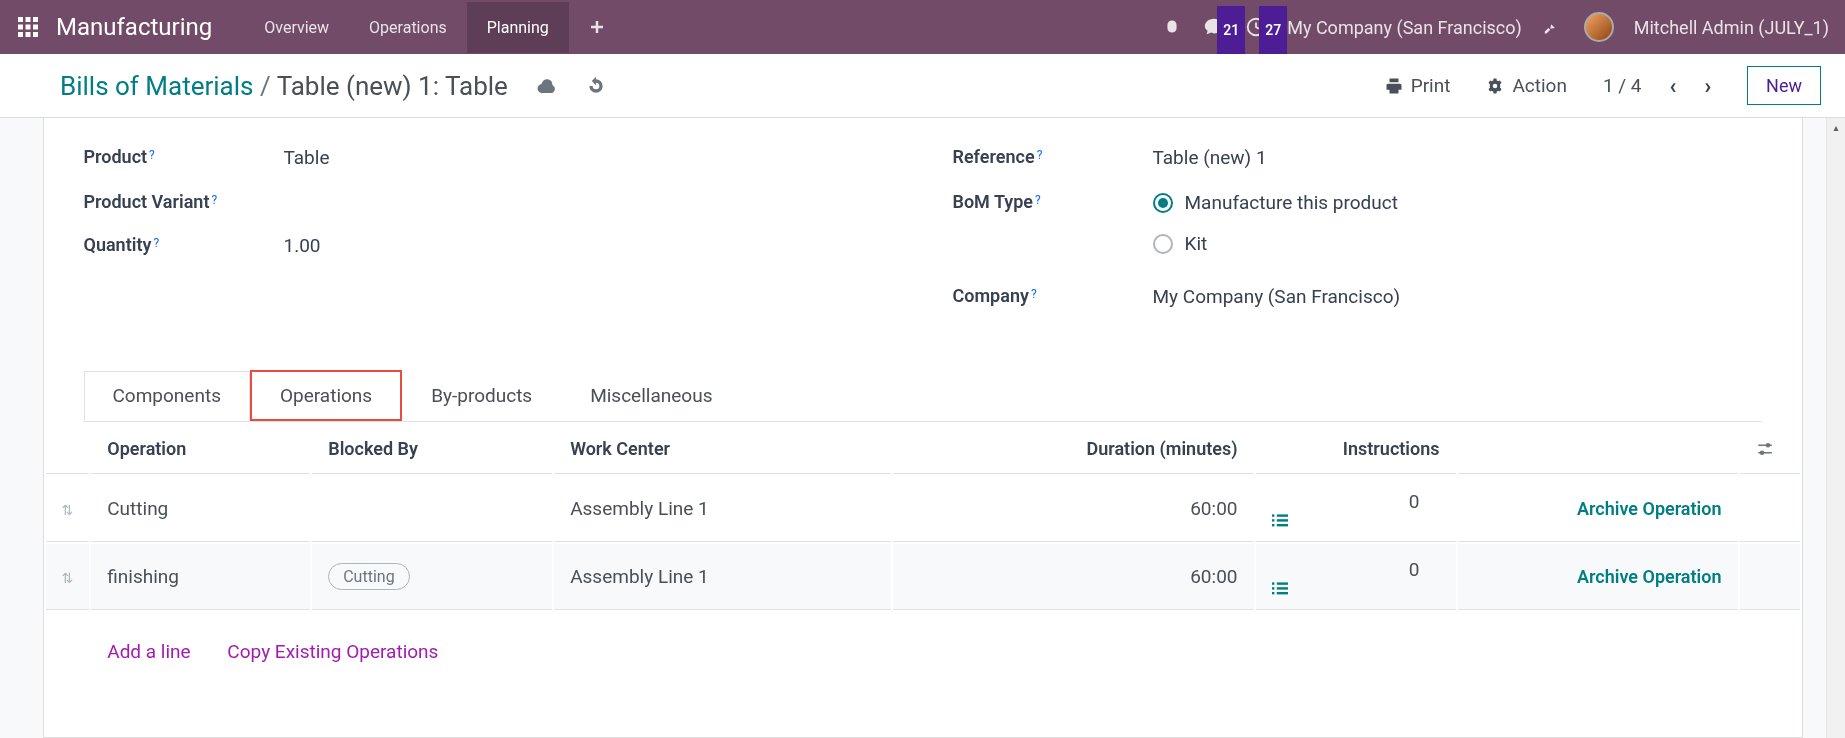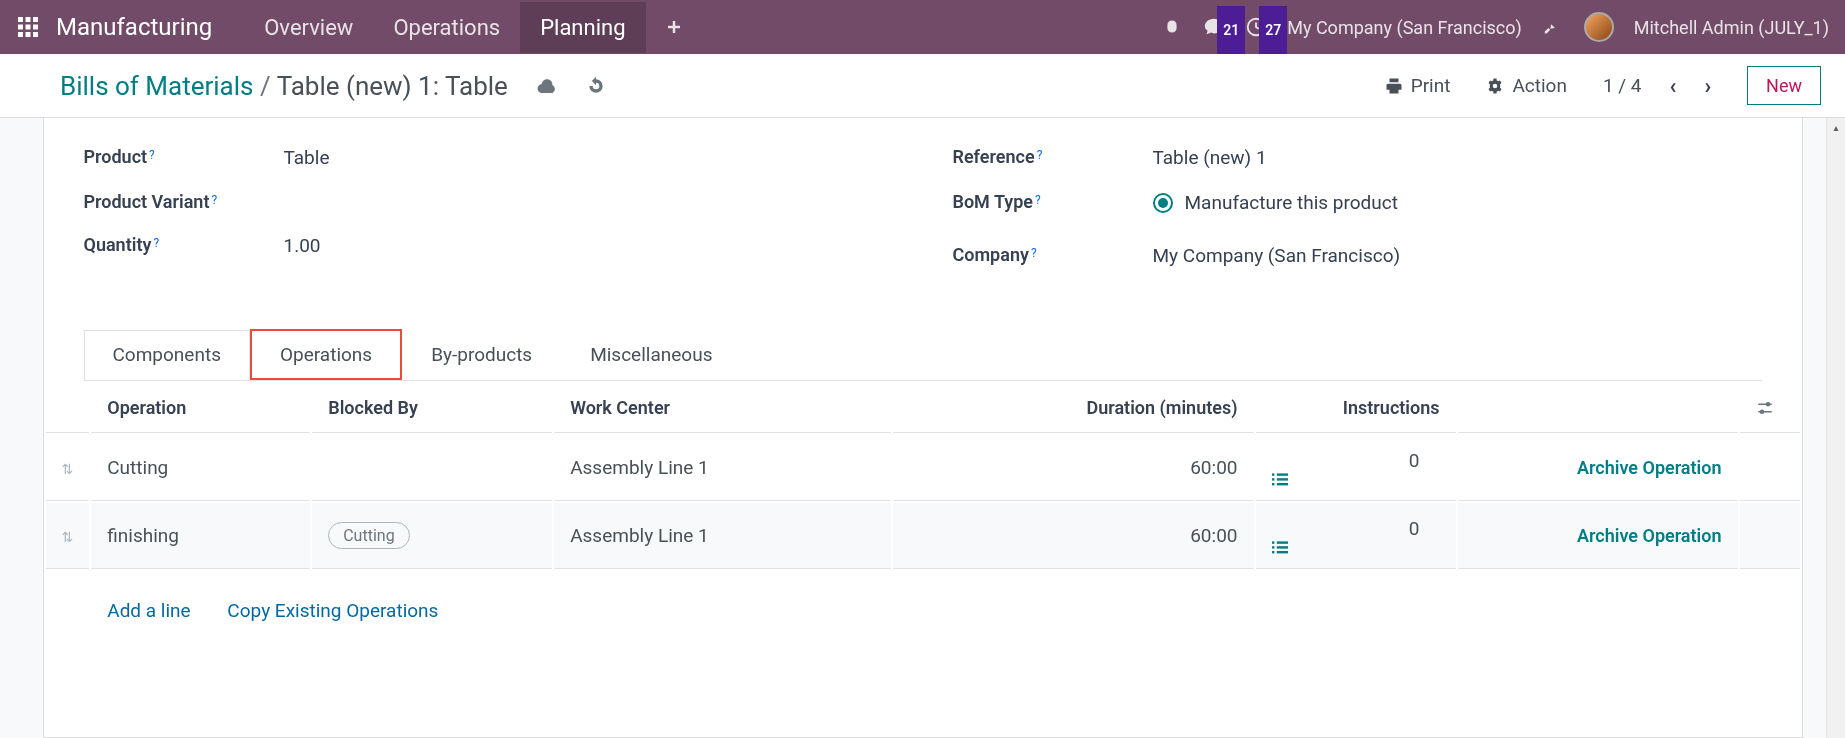--- a/index.html
+++ b/index.html
@@ -2,21 +2,21 @@
 <html><head>
   <meta charset="utf-8">
   <style>
     * { margin: 0; padding: 0; box-sizing: border-box; }
     body { font-family: -apple-system, BlinkMacSystemFont, "Segoe UI", Roboto, sans-serif; background: #f8f9fa; color: #374151; width: 1845px; height: 738px; overflow: hidden; position: relative; }
     
     
     .navbar { background: #714b67; height: 54px; display: flex; align-items: center; color: #fff; padding: 0 16px; }
     .apps-icon { width: 24px; height: 24px; margin-right: 16px; cursor: pointer; }
     .app-name { font-size: 24px; font-weight: 400; margin-right: 32px; }
-    .nav-item { padding: 16px 20px; font-size: 22px; cursor: pointer; height: 51px; display: flex; align-items: center; color: #e9e2e7; }
+    .nav-item { padding: 16px 20px; font-size: 16px; cursor: pointer; height: 51px; display: flex; align-items: center; color: #e9e2e7; }
     .nav-item.active { background: #5e3e56; color: #fff; }
     .nav-plus { padding: 0 20px; font-size: 22px; cursor: pointer; color: #e9e2e7; }
     .nav-spacer { flex: 1; }
     .nav-right { display: flex; align-items: center; gap: 20px; color: #e9e2e7; }
     .badge-item { position: relative; display: flex; align-items: center; cursor: pointer; }
     .badge { background: #4c1d95; color: #fff; font-size: 14px; font-weight: 600; padding: 16px 6px; border-radius: 0; position: absolute; top: -10px; left: 14px; }
     .company-name { font-size: 18px; cursor: pointer; }
     .avatar { width: 30px; height: 30px; border-radius: 50%; background: linear-gradient(135deg, #f4a460, #8B4513); border: 2px solid #aaa; }
     .user-name { font-size: 18px; cursor: pointer; }
     .nav-icon { cursor: pointer; }
@@ -26,21 +26,21 @@
     .breadcrumb { font-size: 26px; color: #6c757d; }
     .breadcrumb-link { color: #017e84; cursor: pointer; margin-left: 36px; }
     .breadcrumb-current { color: #495057; }
     .bc-icons { margin-left: 28px; display: flex; gap: 28px; color: #6c757d; }
     .bc-icons span { cursor: pointer; }
     .control-spacer { flex: 1; }
     .control-right { display: flex; align-items: center; gap: 36px; color: #495057; font-size: 19px; }
     .control-btn { display: flex; align-items: center; gap: 8px; cursor: pointer; }
     .pager { display: flex; align-items: center; gap: 28px; color: #495057; }
     .pager-arrow { font-size: 22px; color: #374151; cursor: pointer; font-weight: bold; }
-    .new-btn { border: 1.5px solid #017e84; color: #be185d; padding: 8px 18px; font-size: 18px; cursor: pointer; background: #fff; }
+    .new-btn { border: 1.5px solid #017e84; color: #4c1d95; padding: 8px 18px; font-size: 18px; cursor: pointer; background: #fff; }
     
     
     .scroll-area { height: calc(100% - 118px); overflow-y: auto; display: flex; justify-content: center; }
     .form-sheet { background: #fff; width: 1760px; border: 1px solid #ddd; border-top: none; }
     .form-body { padding: 28px 40px 0 40px; }
     .form-columns { display: flex; gap: 60px; }
     .col { flex: 1; }
     
     .field-row { display: flex; align-items: flex-start; margin-bottom: 22px; }
     .field-label { width: 200px; font-weight: 600; color: #374151; font-size: 18px; position: relative; }
@@ -63,21 +63,21 @@
     .op-table { width: 100%; }
     .op-table th { text-align: left; padding: 14px 16px; font-weight: 600; color: #374151; font-size: 18px; border-bottom: 1px solid #dee2e6; }
     .op-table td { padding: 14px 16px; font-size: 19px; color: #495057; border-bottom: 1px solid #dee2e6; }
     .op-table th.right, .op-table td.right { text-align: right; }
     .op-table tbody tr.alt { background: #f8f9fa; }
     .drag-handle { color: #adb5bd; cursor: move; font-size: 14px; }
     .chip { border: 1px solid #adb5bd; border-radius: 16px; padding: 3px 14px; font-size: 16px; color: #6c757d; display: inline-block; }
     .list-icon { color: #017e84; cursor: pointer; font-size: 16px; margin-left: 20px; }
     .archive-link { color: #017e84; cursor: pointer; font-weight: 600; font-size: 18px; }
     .settings-icon-th { color: #6c757d; cursor: pointer; }
-    .linkish { color: #0369a1; cursor: pointer; font-size: 19px; padding: 14px 16px; display: inline-block; }
+    .linkish { color: #a21caf; cursor: pointer; font-size: 19px; padding: 14px 16px; display: inline-block; }
     .footer-row td { border-bottom: none; }
     
     
     .win-scroll { position: absolute; right: 0; top: 118px; width: 19px; height: calc(100% - 118px); background: #f1f1f1; border-left: 1px solid #e3e3e3; }
     .win-scroll-up { height: 18px; display: flex; align-items: center; justify-content: center; color: #606060; font-size: 10px; cursor: pointer; }
     
     svg { display: block; }
   </style>
 </head>
 <body>
@@ -201,20 +201,24 @@
           <div class="field-row">
             <span class="field-label"><span>Reference</span><span class="help-q">?</span></span>
             <span class="field-value">Table (new) 1</span>
           </div>
           <div class="field-row">
             <span class="field-label"><span>BoM Type</span><span class="help-q">?</span></span>
             <div class="radio-group field-value">
               <div class="radio-item">
                 <span class="radio checked"></span>
                 <span>Manufacture this product</span>
+              </div>
+              <div class="radio-item">
+                <span class="radio"></span>
+                <span>Kit</span>
               </div>
             </div>
           </div>
           <div class="field-row" style="margin-top:30px;">
             <span class="field-label"><span>Company</span><span class="help-q">?</span></span>
             <span class="field-value">My Company (San Francisco)</span>
           </div>
         </div>
       </div>
 

